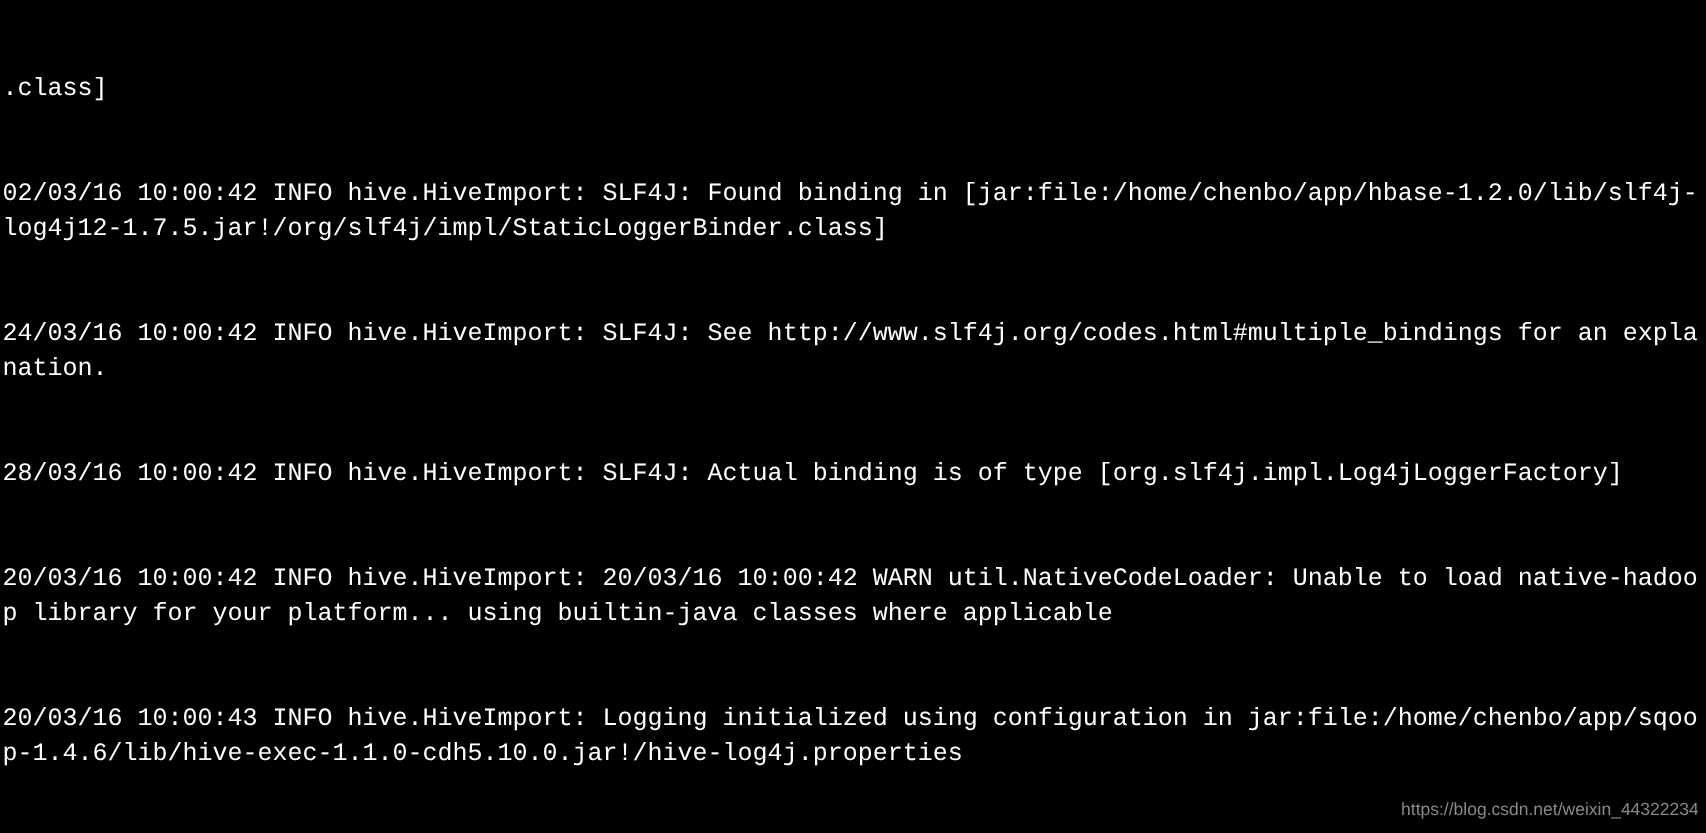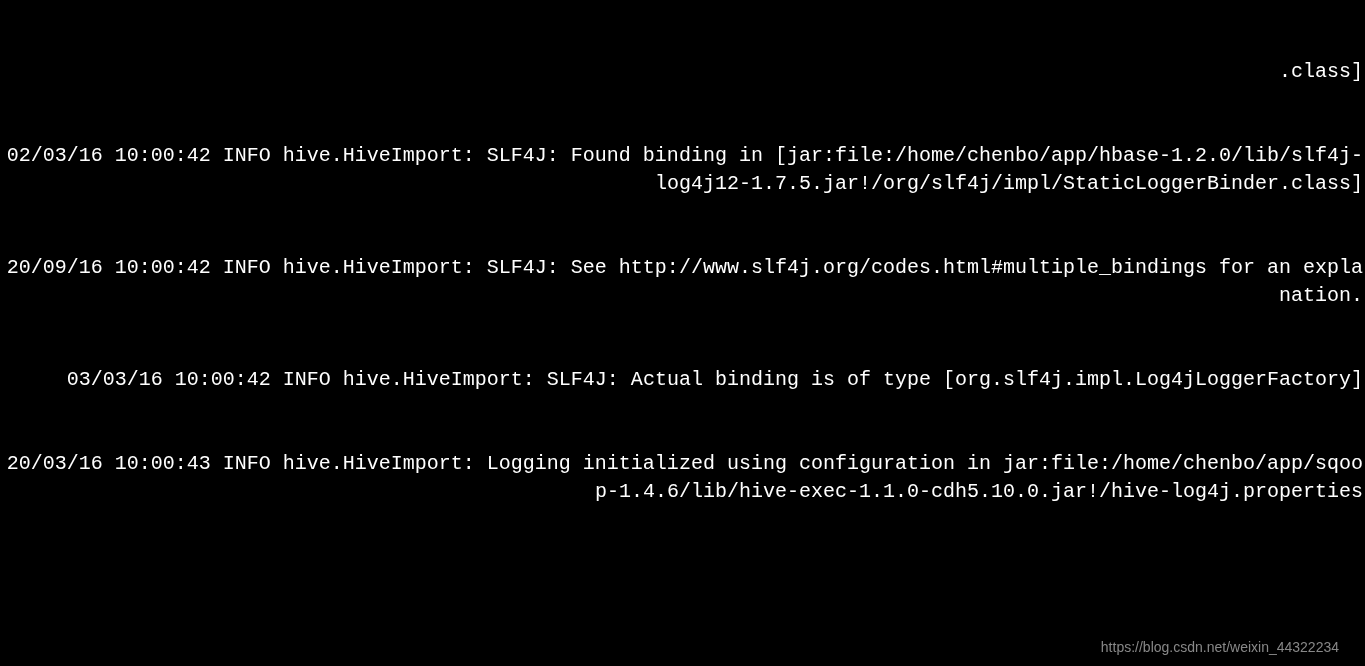--- a/index.html
+++ b/index.html
@@ -18,39 +18,39 @@
       height: 666px;
       overflow: hidden;
       position: relative;
     }
     .terminal {
       white-space: pre-wrap;
       word-break: break-all;
     }
     .log-line {
       display: block;
-      text-align: right;
     }
     .watermark {
       position: absolute;
       bottom: 8px;
-      right: 26px;
+      right: 6px;
       color: #888888;
       font-size: 14px;
       font-family: Arial, sans-serif;
     }
   </style>
 </head>
 <body>
 
 <div class="terminal">
   <span class="log-line">.class]</span>
   <span class="log-line">02/03/16 10:00:42 INFO hive.HiveImport: SLF4J: Found binding in [jar:file:/home/chenbo/app/hbase-1.2.0/lib/slf4j-log4j12-1.7.5.jar!/org/slf4j/impl/StaticLoggerBinder.class]</span>
-  <span class="log-line">20/09/16 10:00:42 INFO hive.HiveImport: SLF4J: See http://www.slf4j.org/codes.html#multiple_bindings for an explanation.</span>
-  <span class="log-line">03/03/16 10:00:42 INFO hive.HiveImport: SLF4J: Actual binding is of type [org.slf4j.impl.Log4jLoggerFactory]</span>
+  <span class="log-line">24/03/16 10:00:42 INFO hive.HiveImport: SLF4J: See http://www.slf4j.org/codes.html#multiple_bindings for an explanation.</span>
+  <span class="log-line">28/03/16 10:00:42 INFO hive.HiveImport: SLF4J: Actual binding is of type [org.slf4j.impl.Log4jLoggerFactory]</span>
+  <span class="log-line">20/03/16 10:00:42 INFO hive.HiveImport: 20/03/16 10:00:42 WARN util.NativeCodeLoader: Unable to load native-hadoop library for your platform... using builtin-java classes where applicable</span>
   <span class="log-line">20/03/16 10:00:43 INFO hive.HiveImport: Logging initialized using configuration in jar:file:/home/chenbo/app/sqoop-1.4.6/lib/hive-exec-1.1.0-cdh5.10.0.jar!/hive-log4j.properties</span>
   
   
   
   
   
   
   
   
 </div>

